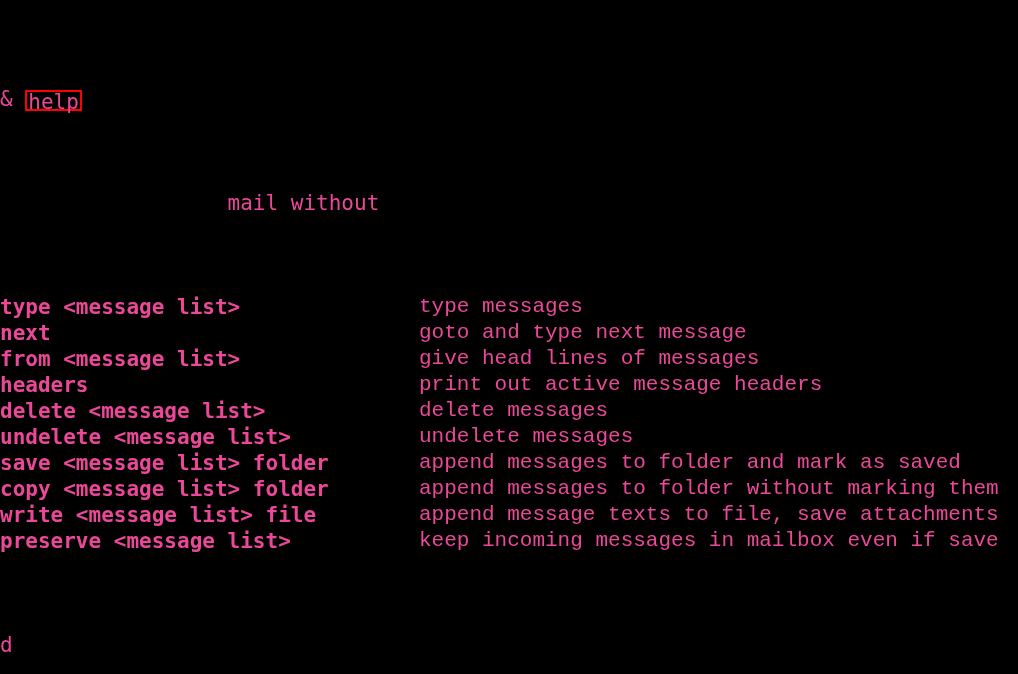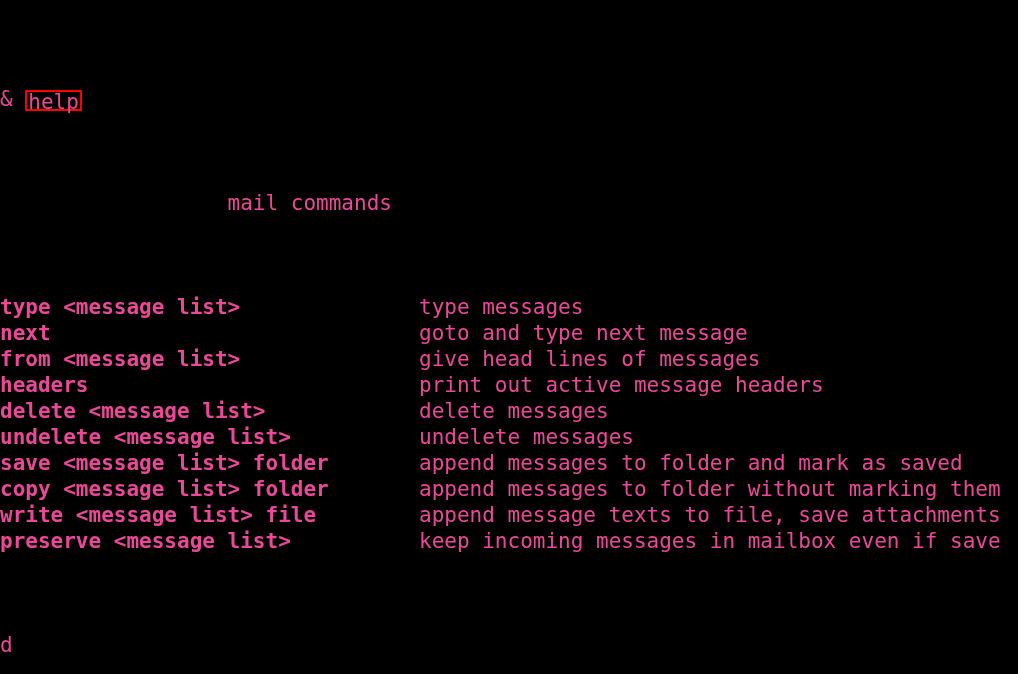--- a/index.html
+++ b/index.html
@@ -49,20 +49,21 @@
     width: 419px;
     white-space: pre;
     overflow: hidden;
     vertical-align: top;
     font-weight: bold;
   }
   .col-right {
     display: inline-block;
     white-space: pre;
     vertical-align: top;
+    font-family: Liberation Mono, monospace;
   }
   .prompt-line {
     height: 26px;
     line-height: 26px;
     white-space: pre;
     display: block;
   }
   .highlight-box {
     display: inline-block;
     border: 2px solid #ff0000;
@@ -82,21 +83,21 @@
     display: block;
   }
 </style>
 </head>
 <body>
 
 <div id="terminal">
 
   <div class="prompt-line"><span>&amp; </span><span class="highlight-box">help</span></div>
 
-  <div class="heading-line">                  mail commands</div>
+  <div class="heading-line">                  mail without</div>
 
   <div id="command-list-top"><div class="cmd-row"><span class="col-left">type &lt;message list&gt;</span><span class="col-right">type messages</span></div><div class="cmd-row"><span class="col-left">next</span><span class="col-right">goto and type next message</span></div><div class="cmd-row"><span class="col-left">from &lt;message list&gt;</span><span class="col-right">give head lines of messages</span></div><div class="cmd-row"><span class="col-left">headers</span><span class="col-right">print out active message headers</span></div><div class="cmd-row"><span class="col-left">delete &lt;message list&gt;</span><span class="col-right">delete messages</span></div><div class="cmd-row"><span class="col-left">undelete &lt;message list&gt;</span><span class="col-right">undelete messages</span></div><div class="cmd-row"><span class="col-left">save &lt;message list&gt; folder</span><span class="col-right">append messages to folder and mark as saved</span></div><div class="cmd-row"><span class="col-left">copy &lt;message list&gt; folder</span><span class="col-right">append messages to folder without marking them</span></div><div class="cmd-row"><span class="col-left">write &lt;message list&gt; file</span><span class="col-right">append message texts to file, save attachments</span></div><div class="cmd-row"><span class="col-left">preserve &lt;message list&gt;</span><span class="col-right">keep incoming messages in mailbox even if save</span></div></div>
 
   <div class="line">d</div>
 
   
 
   
 
   

